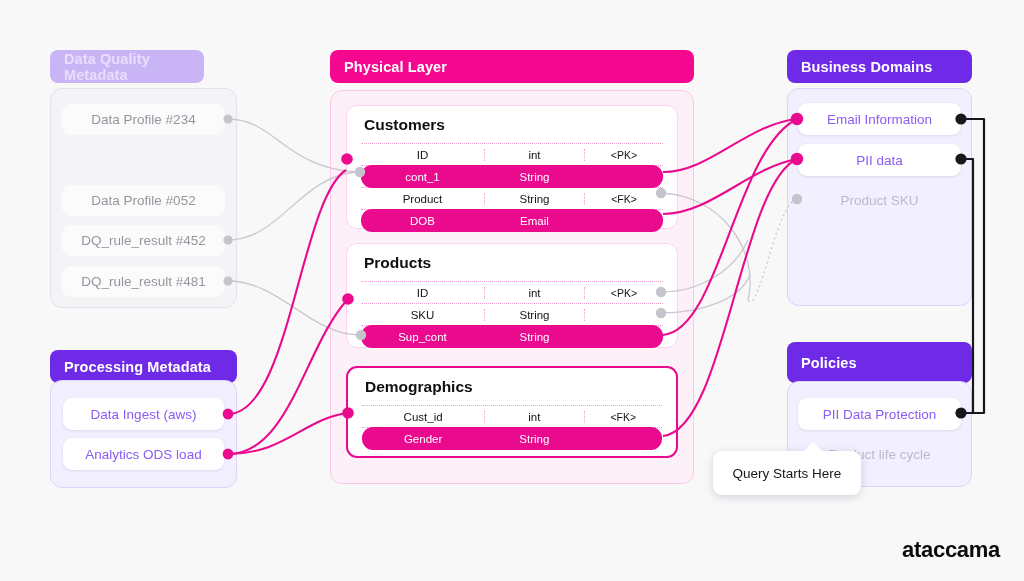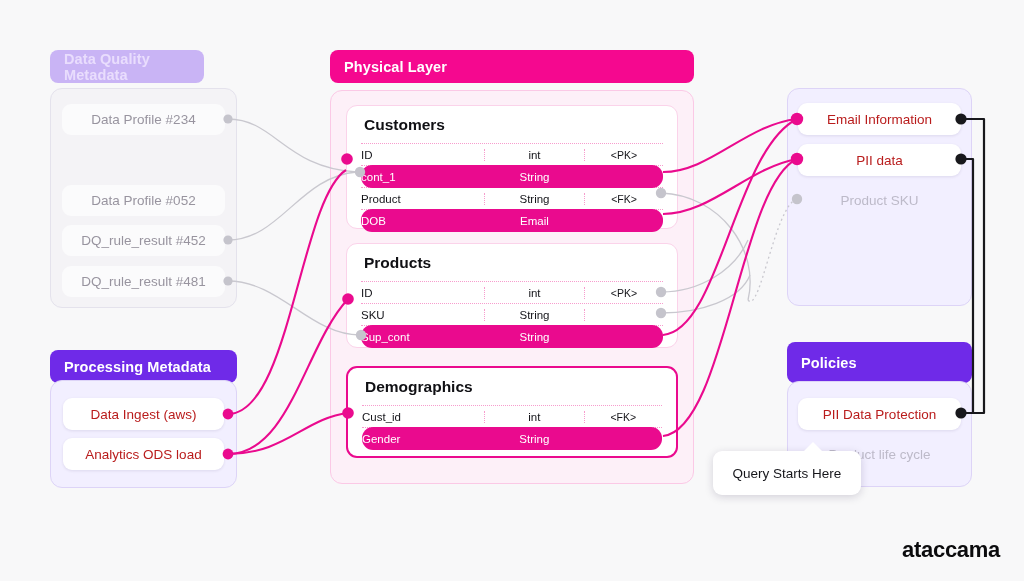--- a/index.html
+++ b/index.html
@@ -52,21 +52,21 @@
 
   
   .chip {
     position: absolute;
     box-sizing: border-box;
     border-radius: 9px;
     display: flex;
     align-items: center;
     justify-content: center;
     font-size: 13.5px;
-    color: #b91c1c;
+    color: #8b5cf6;
   }
   .chip.active {
     background: #ffffff;
     box-shadow: 0 1px 3px rgba(40,20,80,.10);
   }
   .chip.dim {
     background: transparent;
     color: #bdbac9;
   }
   .chip.ghost {
@@ -94,21 +94,21 @@
   .tbl-rows { position: absolute; left: 14px; right: 14px; }
   .row {
     position: relative;
     height: 21px;
     display: flex;
     align-items: center;
     border-top: 1px dotted #f79ccd;
     border-bottom: 1px dotted #f79ccd;
     margin-top: -1px;
   }
-  .row .c1 { width: 41%; font-size: 11.5px; color: #15151a; }
+  .row .c1 { width: 41%; text-align: center; font-size: 11.5px; color: #15151a; }
   .row .c2 { width: 33%; text-align: center; font-size: 11.5px; color: #15151a;
              border-left: 1px dotted #f79ccd; border-right: 1px dotted #f79ccd; }
   .row .c3 { width: 26%; text-align: center; font-size: 10.5px; color: #15151a; }
   .row.hl {
     background: #ea0a8e;
     border-radius: 11px;
     border-top-color: transparent;
     border-bottom-color: transparent;
     z-index: 2;
   }
@@ -267,20 +267,23 @@
         <div class="c3">&lt;FK&gt;</div>
       </div>
       <div class="row hl">
         <div class="c1">Gender</div>
         <div class="c2">String</div>
         <div class="c3"></div>
       </div>
     </div>
   </div>
 
+  <div class="grp-header purple" style="left:787px; top:50px; width:185px; height:33px;">
+    <span>Business Domains</span>
+  </div>
   <div class="grp-body lilac" style="left:787px; top:88px; width:185px; height:218px;"></div>
 
   <div class="chip active" style="left:798px; top:103px; width:163px; height:32px;">
     <span>Email Information</span>
   </div>
   <div class="chip active" style="left:798px; top:144px; width:163px; height:32px;">
     <span>PII data</span>
   </div>
   <div class="chip dim" style="left:798px; top:184px; width:163px; height:32px;">
     <span>Product SKU</span>

